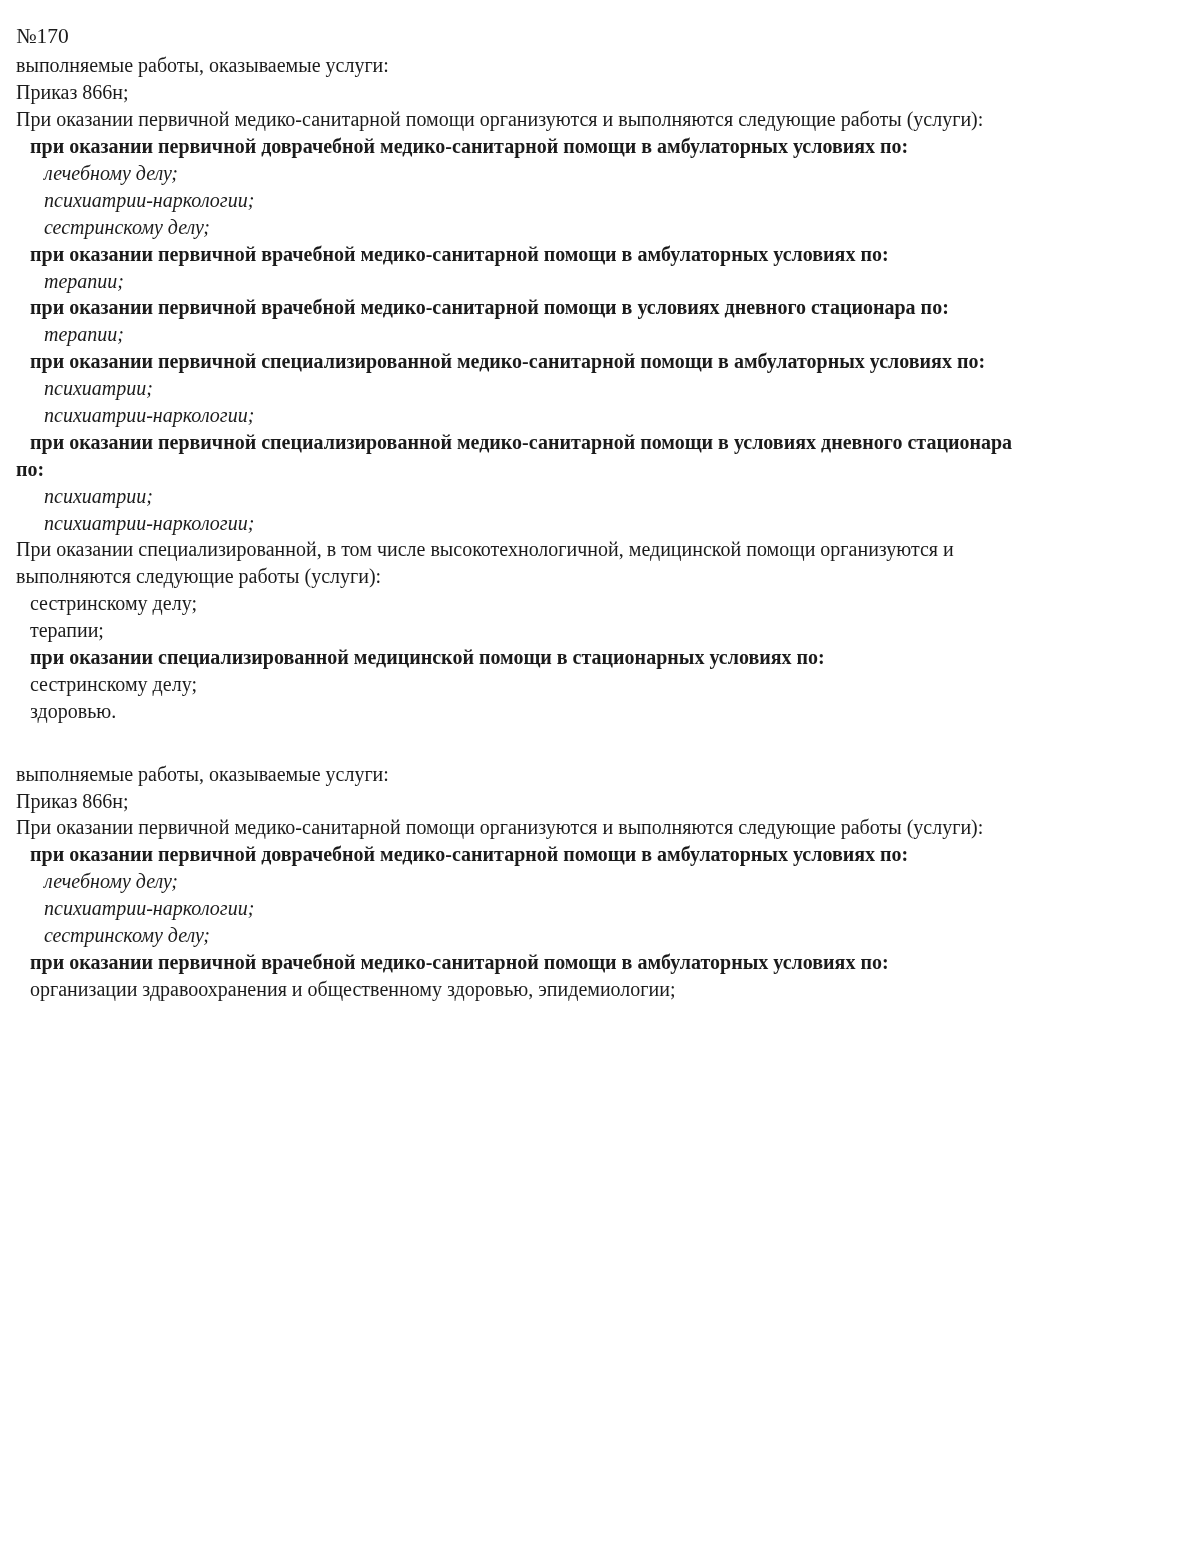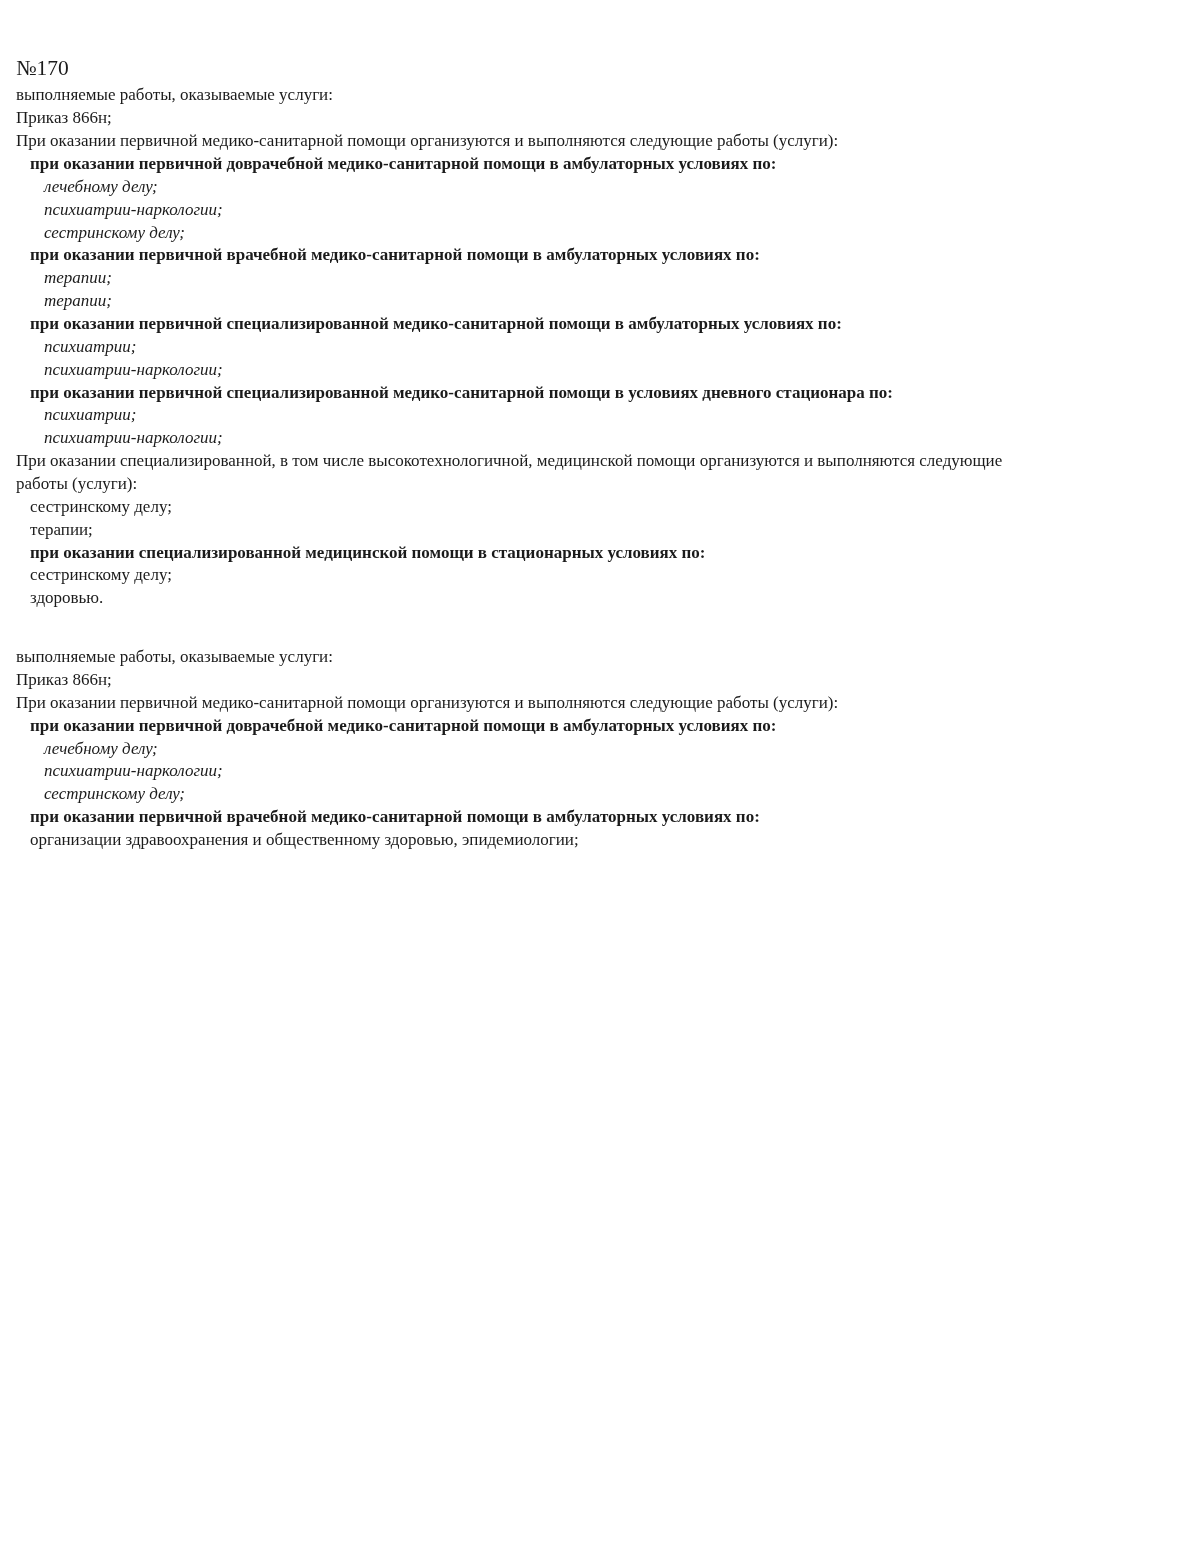--- a/index.html
+++ b/index.html
@@ -10,29 +10,28 @@
   body {
     width: 1200px;
     min-height: 1561px;
     font-family: "Liberation Serif", "DejaVu Serif", serif;
     color: #1b1b1b;
   }
   .page {
     width: 1072px;
     box-sizing: border-box;
     padding: 22px 30px 10px 16px;
-    margin-top: 32px;
   }
   .doc-number {
     font-size: 21.5px;
     line-height: 1.32;
     margin: 0 0 2px 0;
   }
   .line {
-    font-size: 17px;
+    font-size: 20px;
     line-height: 1.345;
     margin: 0;
     text-align: left;
     white-space: pre-wrap;
   }
   
   .ind-0 { padding-left: 0px; }
   .ind-1 { padding-left: 14px; text-indent: 0; }
   .ind-2 { padding-left: 28px; text-indent: 0; font-style: italic; }
   .hang-1 { padding-left: 0px; text-indent: 14px; font-weight: bold; }
@@ -51,20 +50,21 @@
       <div class="block">
         <p class="line ind-0">выполняемые работы, оказываемые услуги:</p>
         <p class="line ind-0">Приказ 866н;</p>
         <p class="line ind-0">При оказании первичной медико-санитарной помощи организуются и выполняются следующие работы (услуги):</p>
         <p class="line hang-1">при оказании первичной доврачебной медико-санитарной помощи в амбулаторных условиях по:</p>
         <p class="line ind-2">лечебному делу;</p>
         <p class="line ind-2">психиатрии-наркологии;</p>
         <p class="line ind-2">сестринскому делу;</p>
         <p class="line hang-1">при оказании первичной врачебной медико-санитарной помощи в амбулаторных условиях по:</p>
         <p class="line ind-2">терапии;</p>
+        <p class="line hang-1">при оказании первичной врачебной медико-санитарной помощи в условиях дневного стационара по:</p>
         <p class="line ind-2">терапии;</p>
         <p class="line hang-1">при оказании первичной специализированной медико-санитарной помощи в амбулаторных условиях по:</p>
         <p class="line ind-2">психиатрии;</p>
         <p class="line ind-2">психиатрии-наркологии;</p>
         <p class="line hang-1">при оказании первичной специализированной медико-санитарной помощи в условиях дневного стационара по:</p>
         <p class="line ind-2">психиатрии;</p>
         <p class="line ind-2">психиатрии-наркологии;</p>
         <p class="line ind-0">При оказании специализированной, в том числе высокотехнологичной, медицинской помощи организуются и выполняются следующие работы (услуги):</p>
         <p class="line ind-1">сестринскому делу;</p>
         <p class="line ind-1">терапии;</p>

